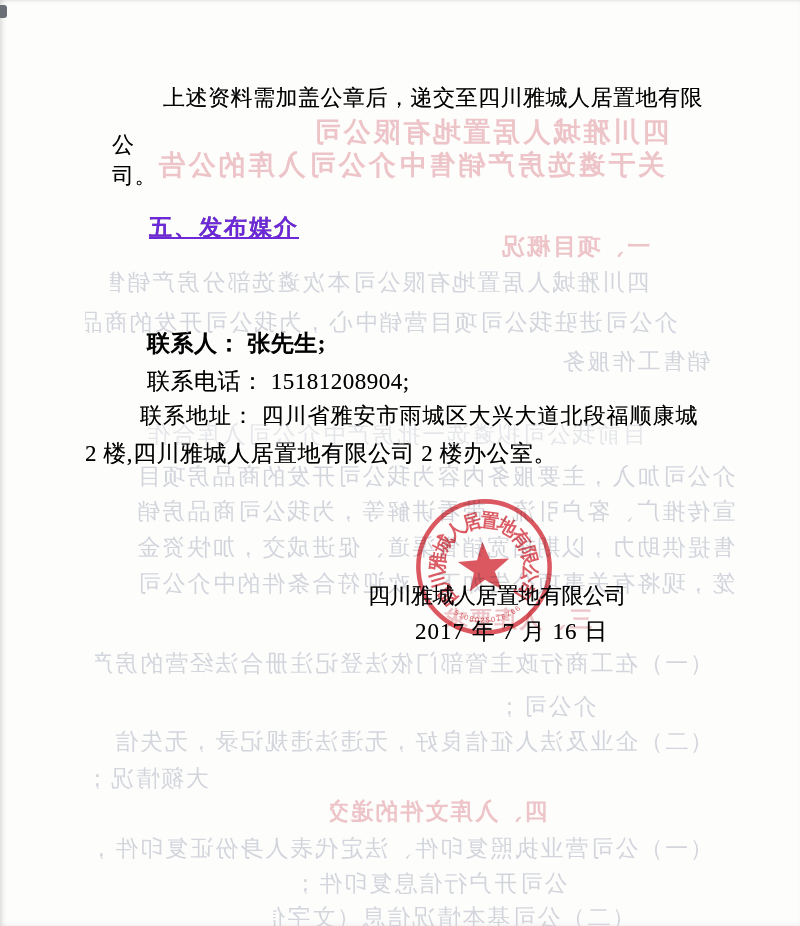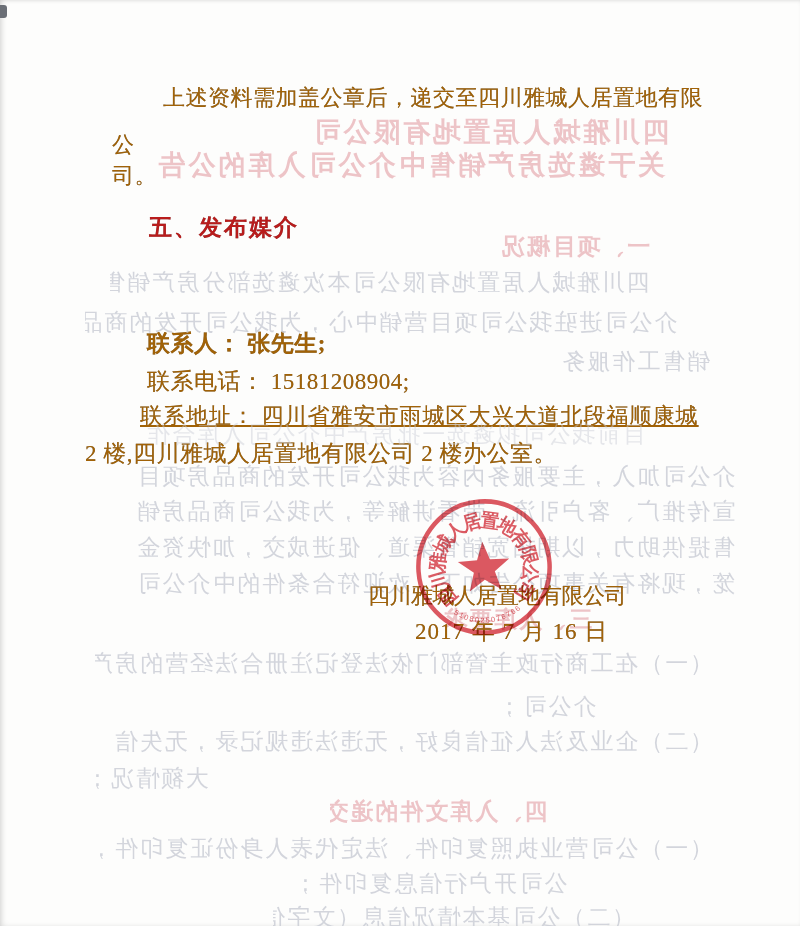--- a/index.html
+++ b/index.html
@@ -1,31 +1,31 @@
 <!DOCTYPE html>
 <html><head>
 <meta charset="utf-8">
 <style>
   html,body{margin:0;padding:0;}
   body{width:800px;height:926px;background:#e8e8e8;font-family:"Liberation Serif","DejaVu Serif",serif;}
   #page{position:relative;width:800px;height:926px;background:#fdfdfc;overflow:hidden;
         box-shadow:inset 3px 0 6px -2px rgba(0,0,0,.18), inset 0 2px 4px -2px rgba(0,0,0,.08);}
   
-  .line{position:absolute;white-space:nowrap;color:#a16207;font-size:22px;letter-spacing:.5px;
+  .line{position:absolute;white-space:nowrap;color:#000000;font-size:22px;letter-spacing:.5px;
         text-shadow:0 0 .5px rgba(40,40,40,.55);}
-  .hd{font-family:"Liberation Sans","DejaVu Sans",sans-serif;font-weight:700;color:#b91c1c;letter-spacing:2px;font-size:23px;}
+  .hd{font-family:"Liberation Sans","DejaVu Sans",sans-serif;font-weight:700;color:#6d28d9;letter-spacing:2px;font-size:23px;text-decoration:underline;}
   #l0{left:163px;top:83px;}
   #l1{left:112px;top:130px;}
   #l2{left:112px;top:161px;}
   #l3{left:149px;top:212px;}
   #l4{left:145px;top:249px;font-size:23px;letter-spacing:1px;}
   #l5{left:147px;top:288px;}
   #l6{left:147px;top:328px;font-size:23px;font-weight:bold;}
   #l7{left:147px;top:366px;font-size:23px;}
-  #l8{left:140px;top:401px;letter-spacing:1px;text-decoration:underline;}
+  #l8{left:140px;top:401px;letter-spacing:1px;}
   #l9{left:85px;top:438px;font-size:23px;}
   #sig{left:368px;top:581px;font-size:22px;letter-spacing:-.5px;z-index:3;}
   #date{left:415px;top:616px;font-size:23px;letter-spacing:1px;z-index:3;}
   
   .ghost{position:absolute;transform:scaleX(-1);white-space:nowrap;overflow:hidden;
          color:#c9ccd5;font-size:23px;letter-spacing:2px;opacity:.8;z-index:1;}
   .ghost.pink{color:#eab6bb;font-weight:700;font-family:"Liberation Sans","DejaVu Sans",sans-serif;}
   .ghost.title{font-size:27px;letter-spacing:3px;text-align:center;}
   .ghost.faint{opacity:.45;}
   #g0{left:280px;top:114px;width:420px;}

